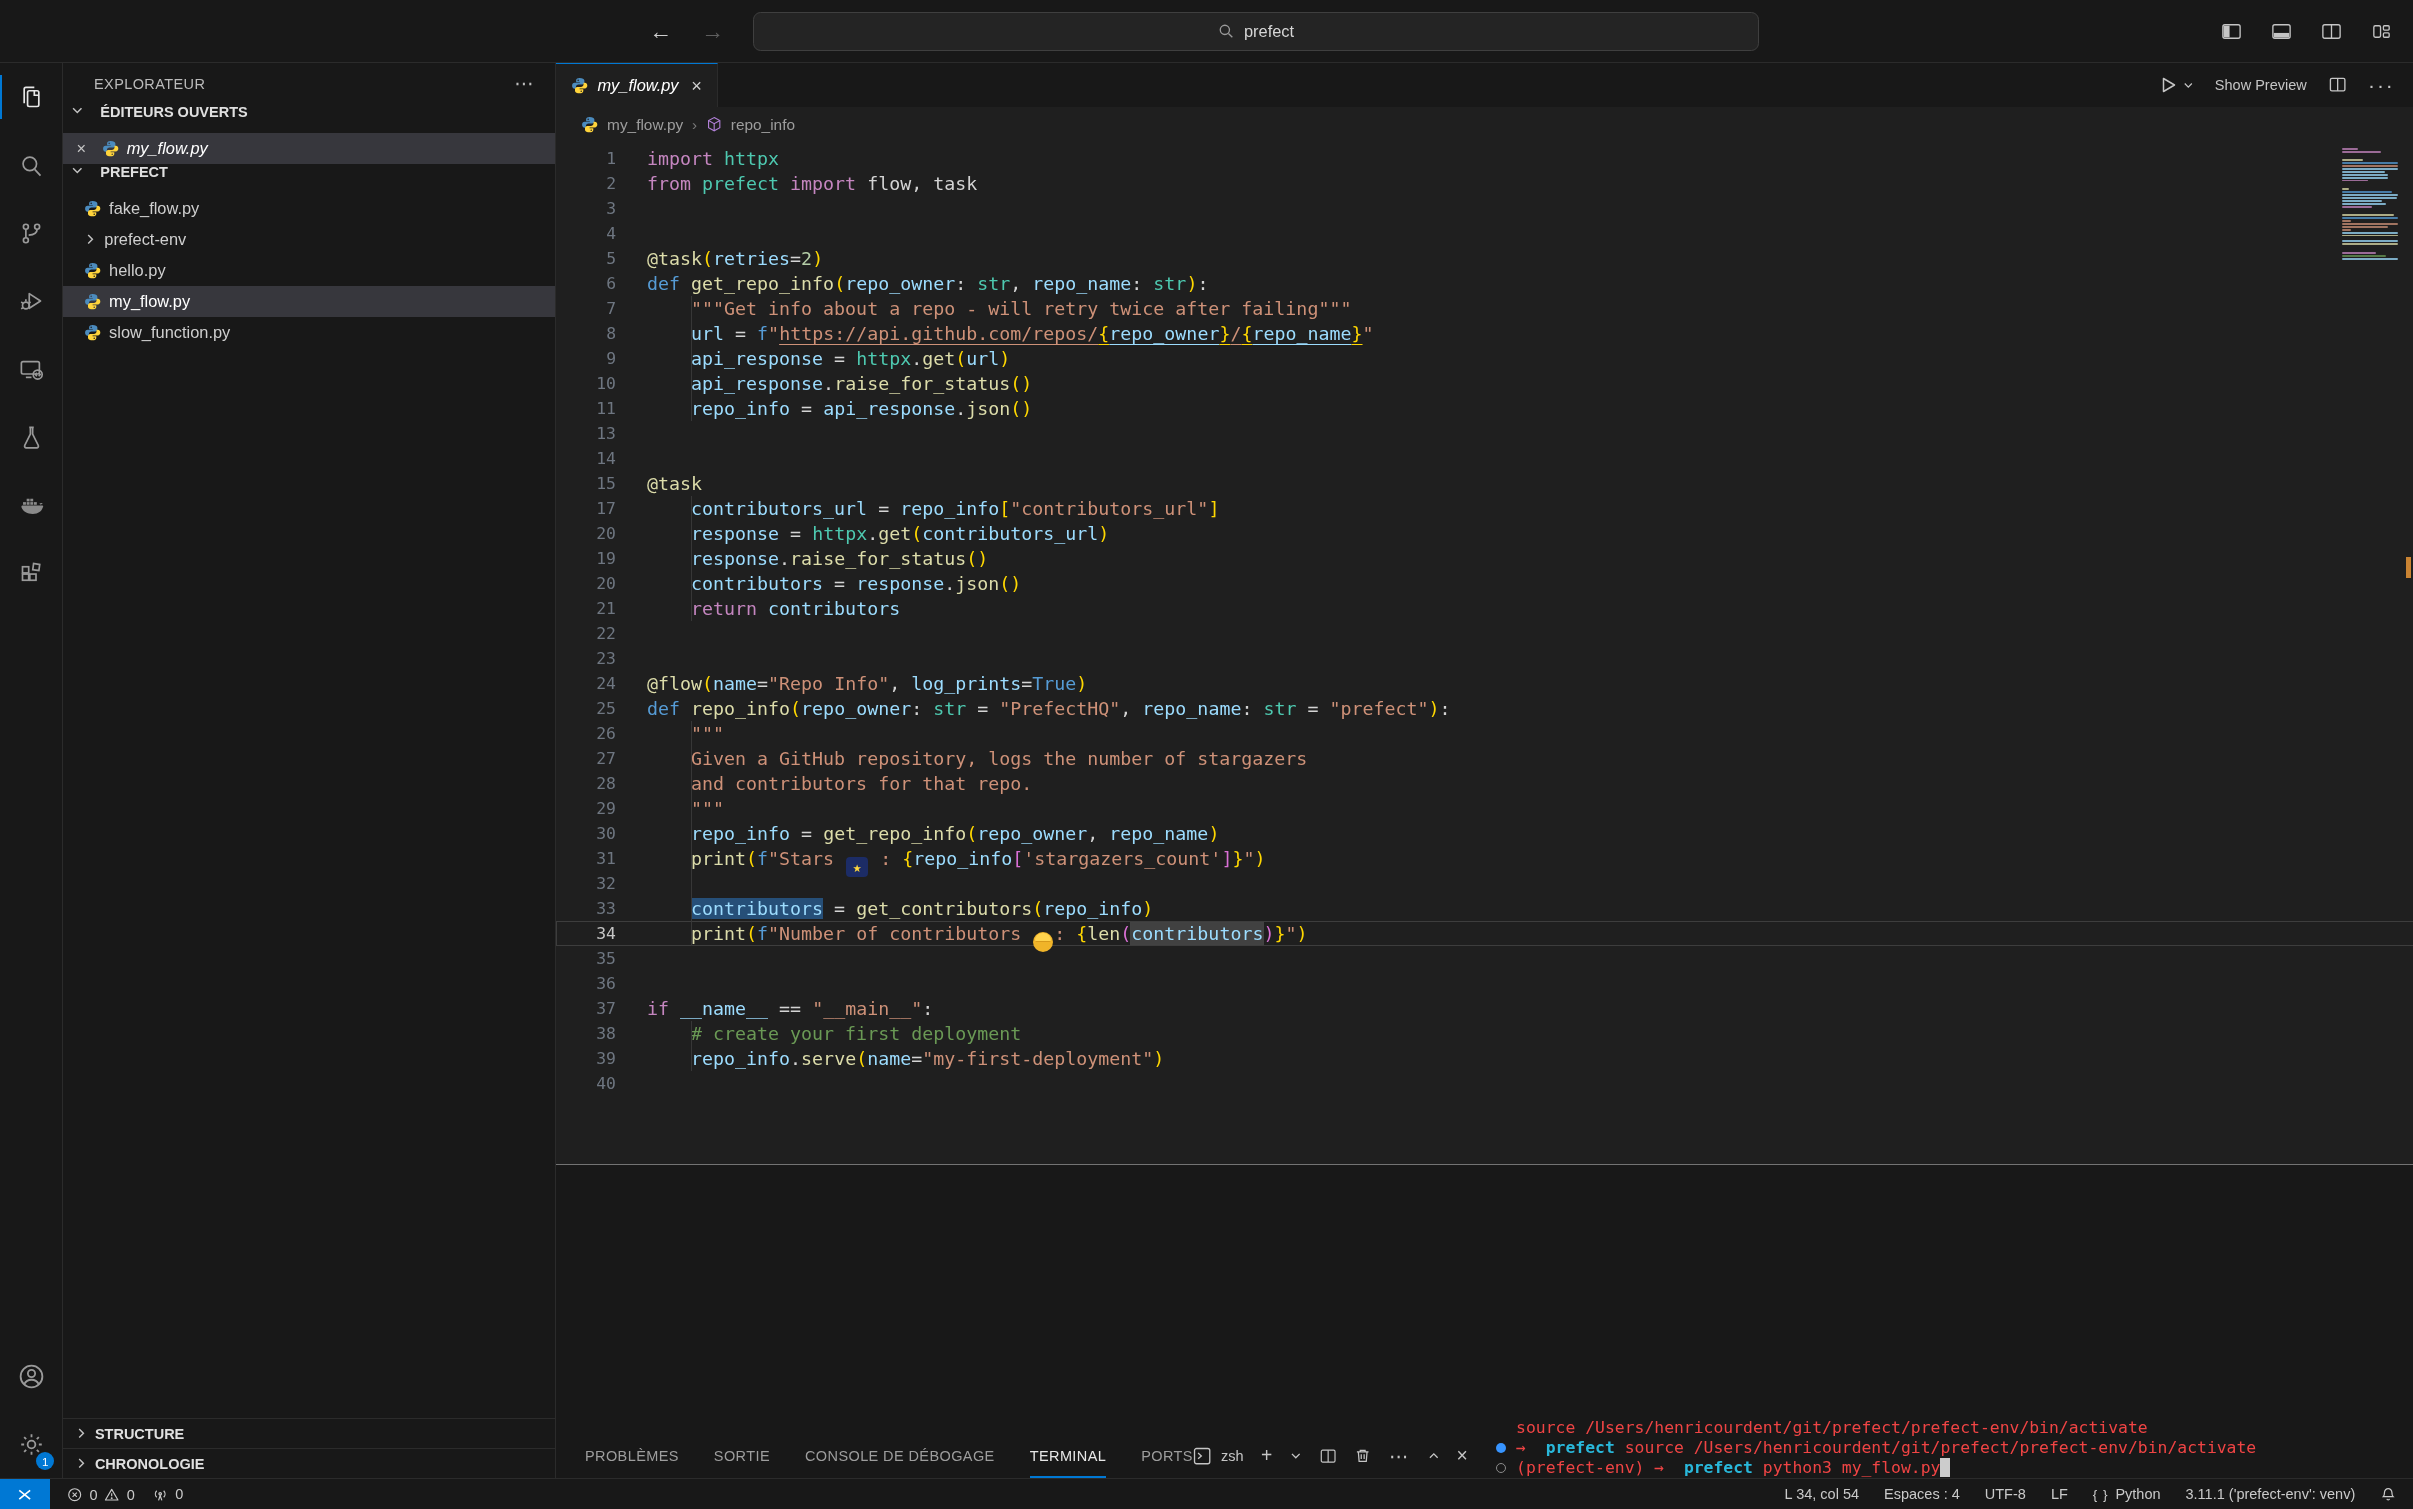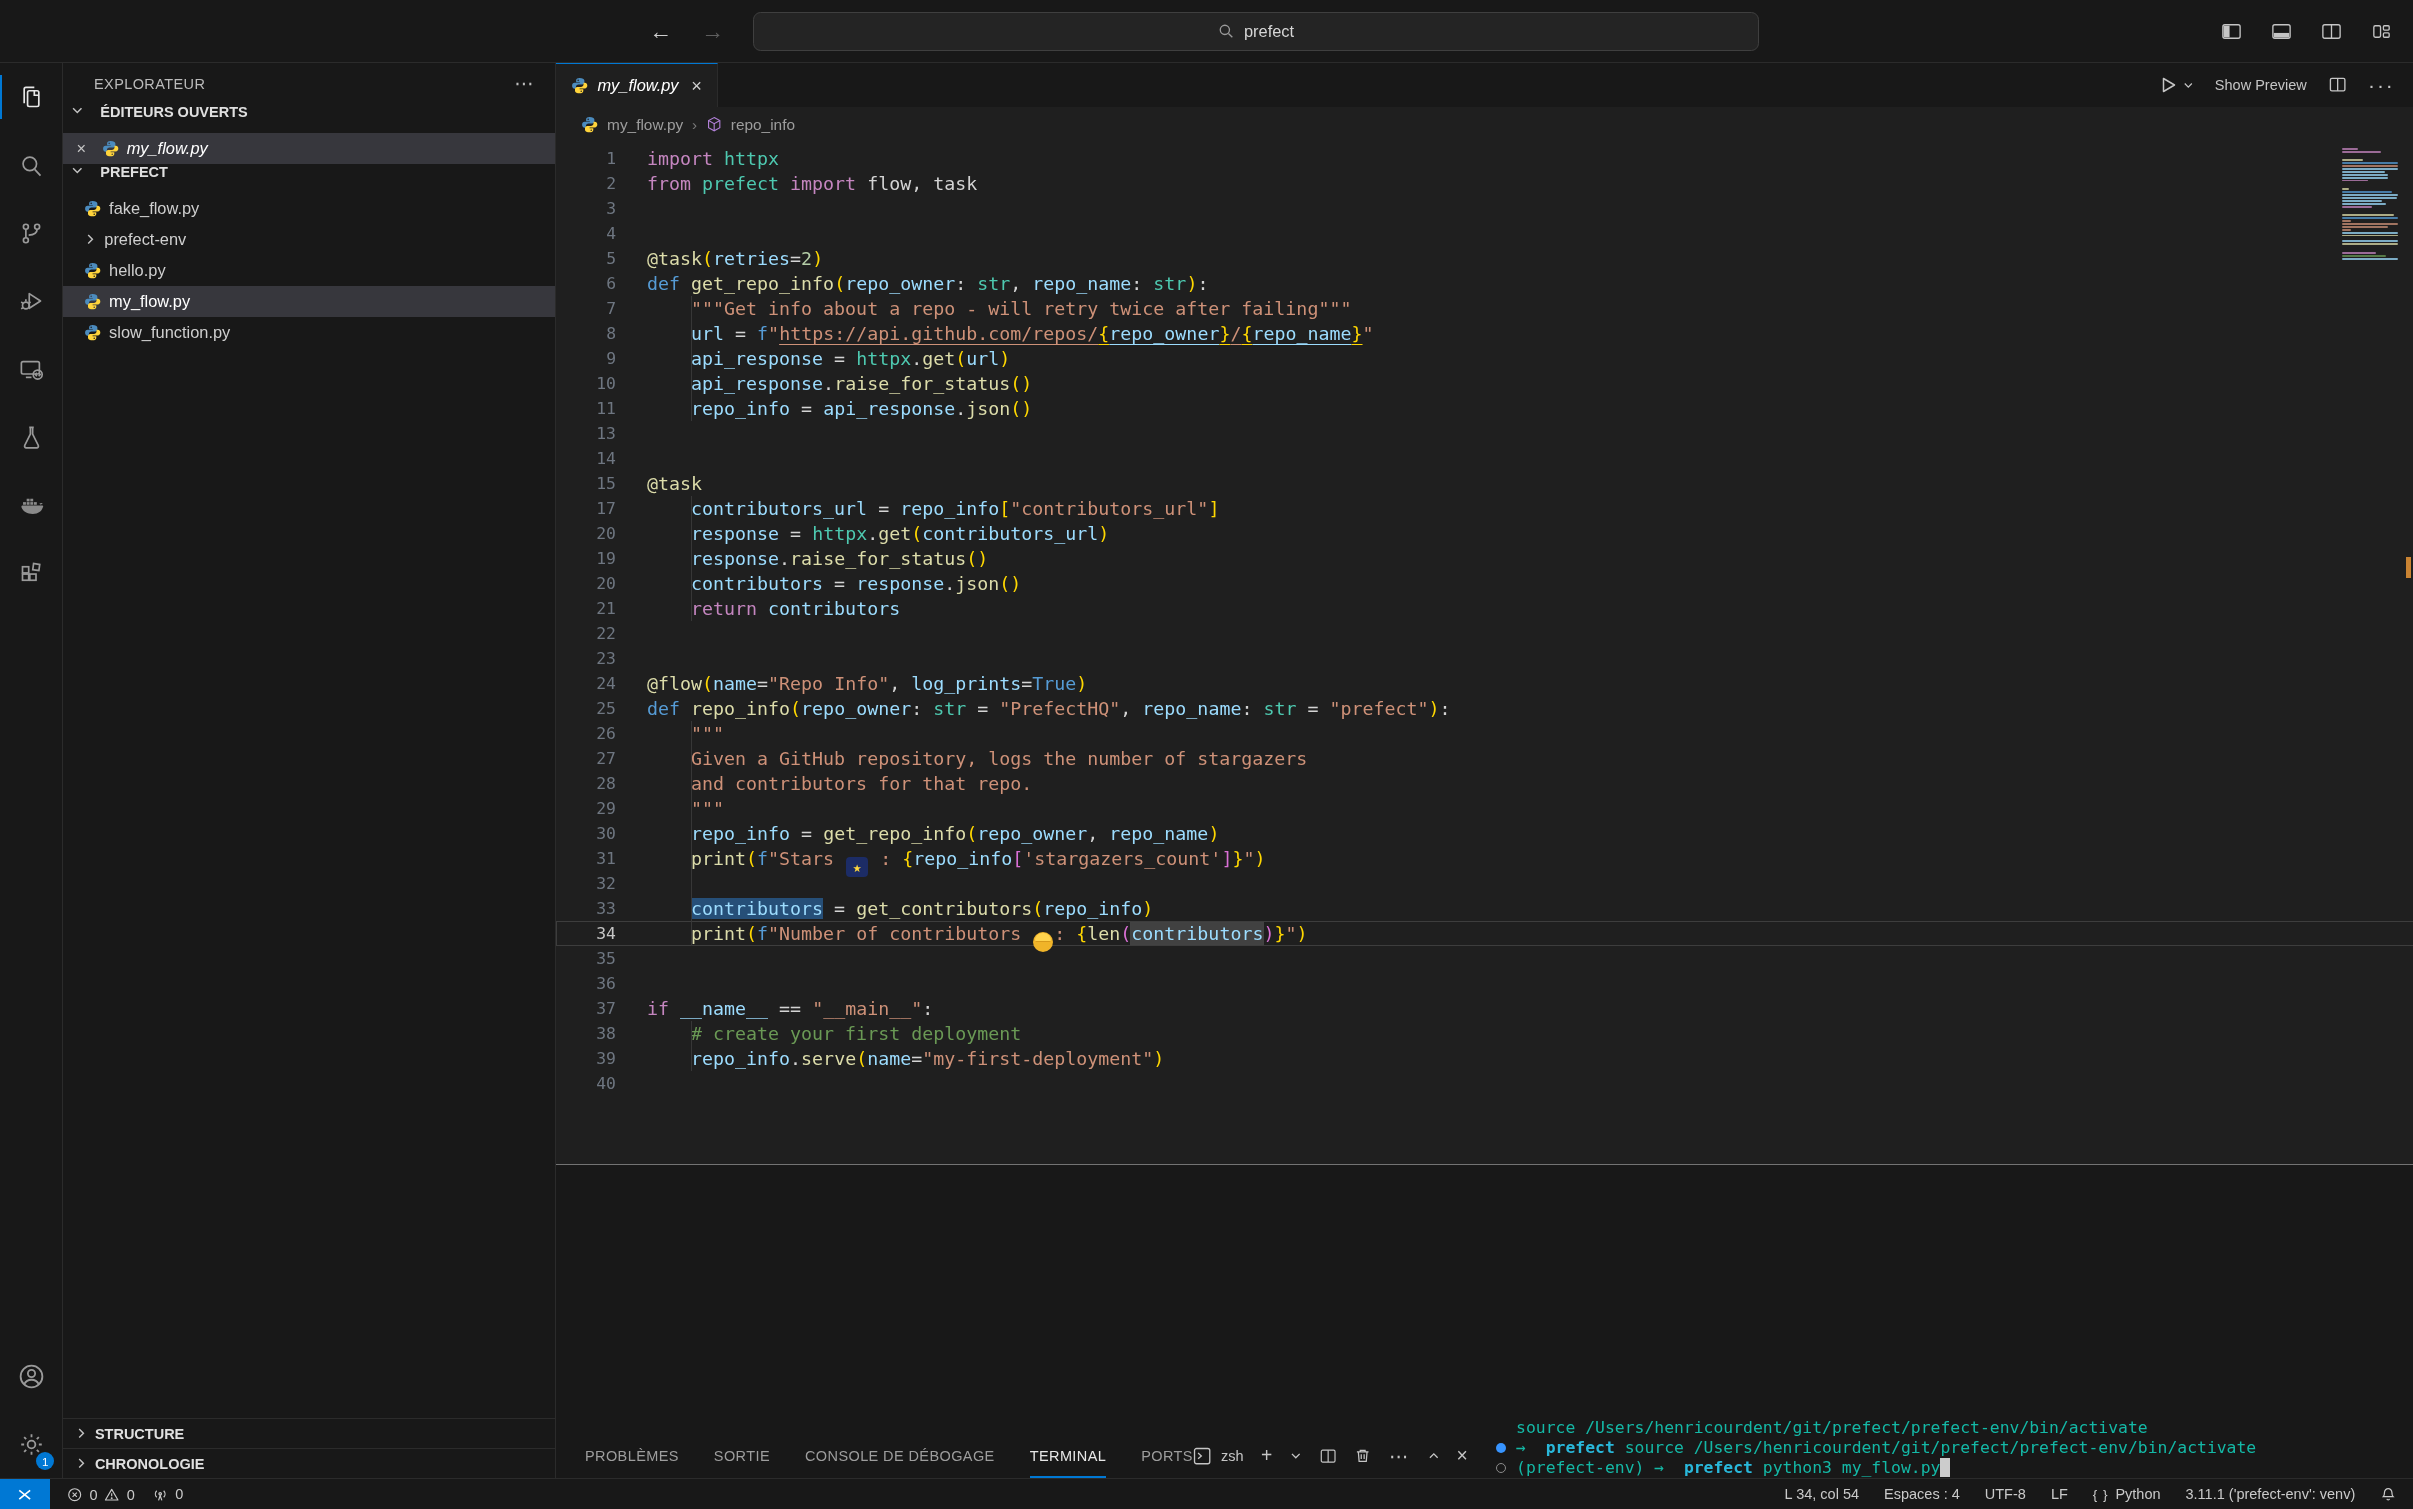--- a/index.html
+++ b/index.html
@@ -83,21 +83,21 @@
   .ptab.active{color:#e7e7e7;box-shadow:inset 0 -1.9px 0 0 #0078d4;}
   .phead-right{margin-left:auto;display:flex;align-items:center;gap:17.4px;color:#c5c5c5;}
   .phead-right .zsh{font-size:14.5px;margin-left:-7.7px;}
   .phead-right .txt{font-size:19.3px;}
   #term-lines{padding-top:7.7px;}
   .term-line{position:relative;height:20px;padding-left:29px;white-space:pre;
     font-family:"DejaVu Sans Mono",monospace;font-size:16.4px;line-height:20px;color:#cccccc;}
   .tbullet{position:absolute;left:8.7px;top:4.8px;width:10.6px;height:10.6px;border-radius:50%;}
   .tbullet.filled{background:#3794ff;}
   .tbullet.hollow{border:1.4px solid #8a8a8a;width:8.7px;height:8.7px;}
-  .tk-tw{color:#14b8a6;} .tk-tc{color:#29b8db;font-weight:bold;}
+  .tk-tw{color:#ef4444;} .tk-tc{color:#29b8db;font-weight:bold;}
   .tk-cursor{background:#cccccc;color:transparent;}
   
   .statusbar{height:31px;background:#181818;border-top:1px solid #2b2b2b;display:flex;align-items:center;font-size:14.5px;color:#cacaca;}
   .sb-remote{width:50px;height:31px;background:#0078d4;display:flex;align-items:center;justify-content:center;color:#fff;cursor:pointer;}
   .st-item{display:flex;align-items:center;gap:6.8px;margin-left:17.4px;cursor:pointer;}
   .st-right{margin-left:auto;display:flex;align-items:center;gap:25px;padding-right:17.4px;}
   .st-right .st-item{margin-left:0;}
   .braces{font-size:13.5px;letter-spacing:1px;}
 </style>
 </head>

